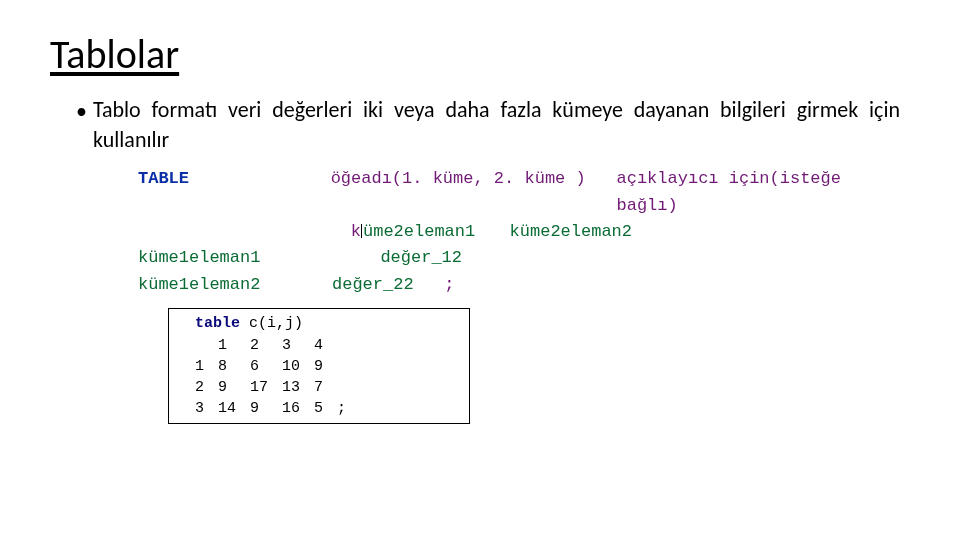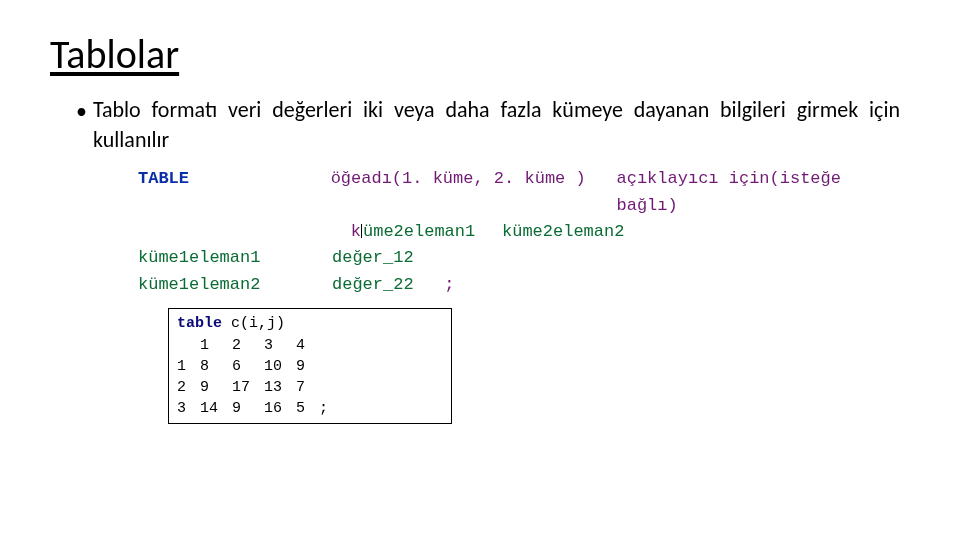--- a/index.html
+++ b/index.html
@@ -50,29 +50,29 @@
   .syntax-row {
     display: flex;
     gap: 24px;
   }
   .kw-blue { color: #0a2fa6; font-weight: bold; }
   .green   { color: #0a6b34; }
   .black   { color: #701a75; }
 
   .col-a { width: 170px; }
   .col-b { width: 130px; text-align: center; margin-left: 16px; }
-  .col-c { width: 130px; text-align: left; }
+  .col-c { width: 130px; text-align: right; }
   .col-ext { }
 
   .example-box {
     margin: 8px 0 0 118px;
     border: 1px solid #000;
     font-family: Consolas, "Courier New", monospace;
     font-size: 15px;
-    padding: 4px 8px 4px 8px;
+    padding: 4px 8px 4px 26px;
     width: 266px;
   }
   .example-box .ex-line1 {
     white-space: pre;
     line-height: 1.45;
   }
   .ex-table {
     border-collapse: collapse;
     line-height: 1.4;
   }

